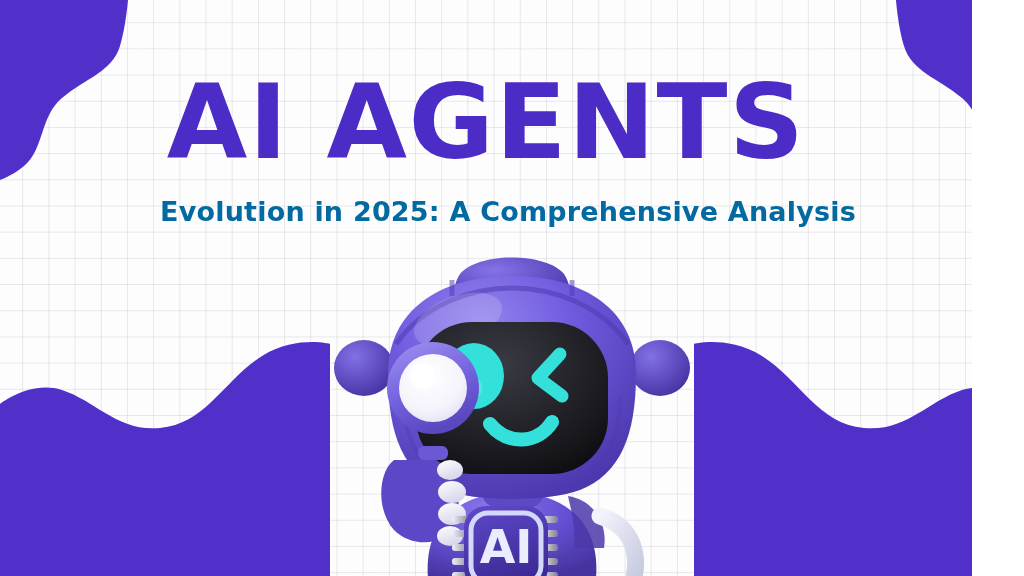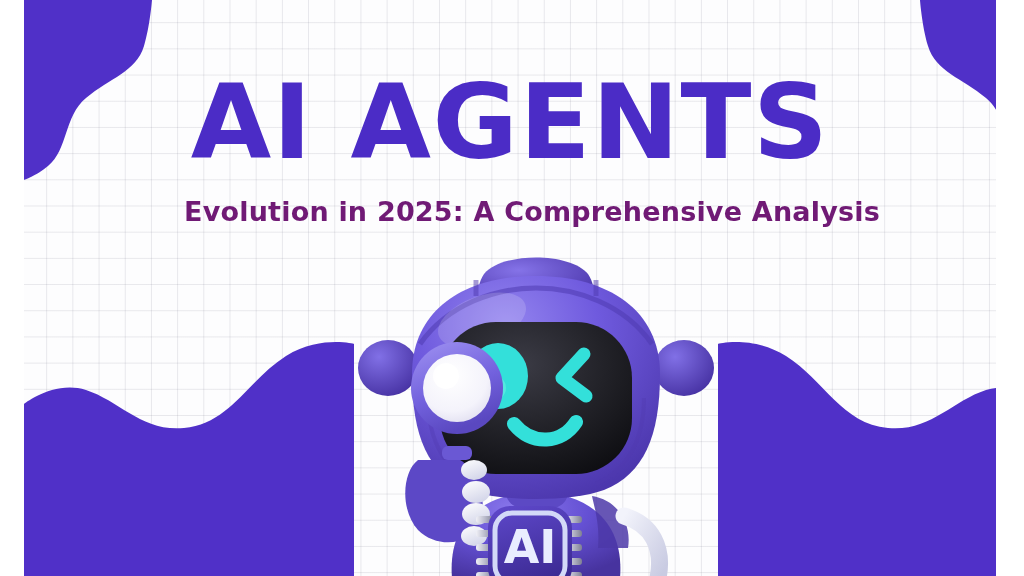--- a/index.html
+++ b/index.html
@@ -9,21 +9,20 @@
     font-family:"Liberation Sans", sans-serif;
     background:#ffffff;
     position:relative;
   }
   #slide {
     position:relative;
     width:972px;
     height:576px;
     background:#fdfdfe;
     overflow:hidden;
-    margin-left:24px;
   }
   
   .grid-bg {
     position:absolute;
     inset:0;
     background-image:
       linear-gradient(to right, rgba(120,120,140,0.16) 1px, transparent 1px),
       linear-gradient(to bottom, rgba(120,120,140,0.16) 1px, transparent 1px);
     background-size:26.2px 26.2px;
     background-position:-4px -4px;
@@ -59,21 +58,21 @@
     white-space:nowrap;
   }
   .subtitle {
     position:absolute;
     left:0; right:0;
     top:196px;
     font-size:27px;
     line-height:1.15;
     font-weight:bold;
     letter-spacing:0.2px;
-    color:#701a75;
+    color:#0369a1;
     font-family:"DejaVu Sans", sans-serif;
     white-space:nowrap;
     padding-left:44px;
   }
   
   .robot {
     position:absolute;
     left:332px;
     top:248px;
     width:360px;

